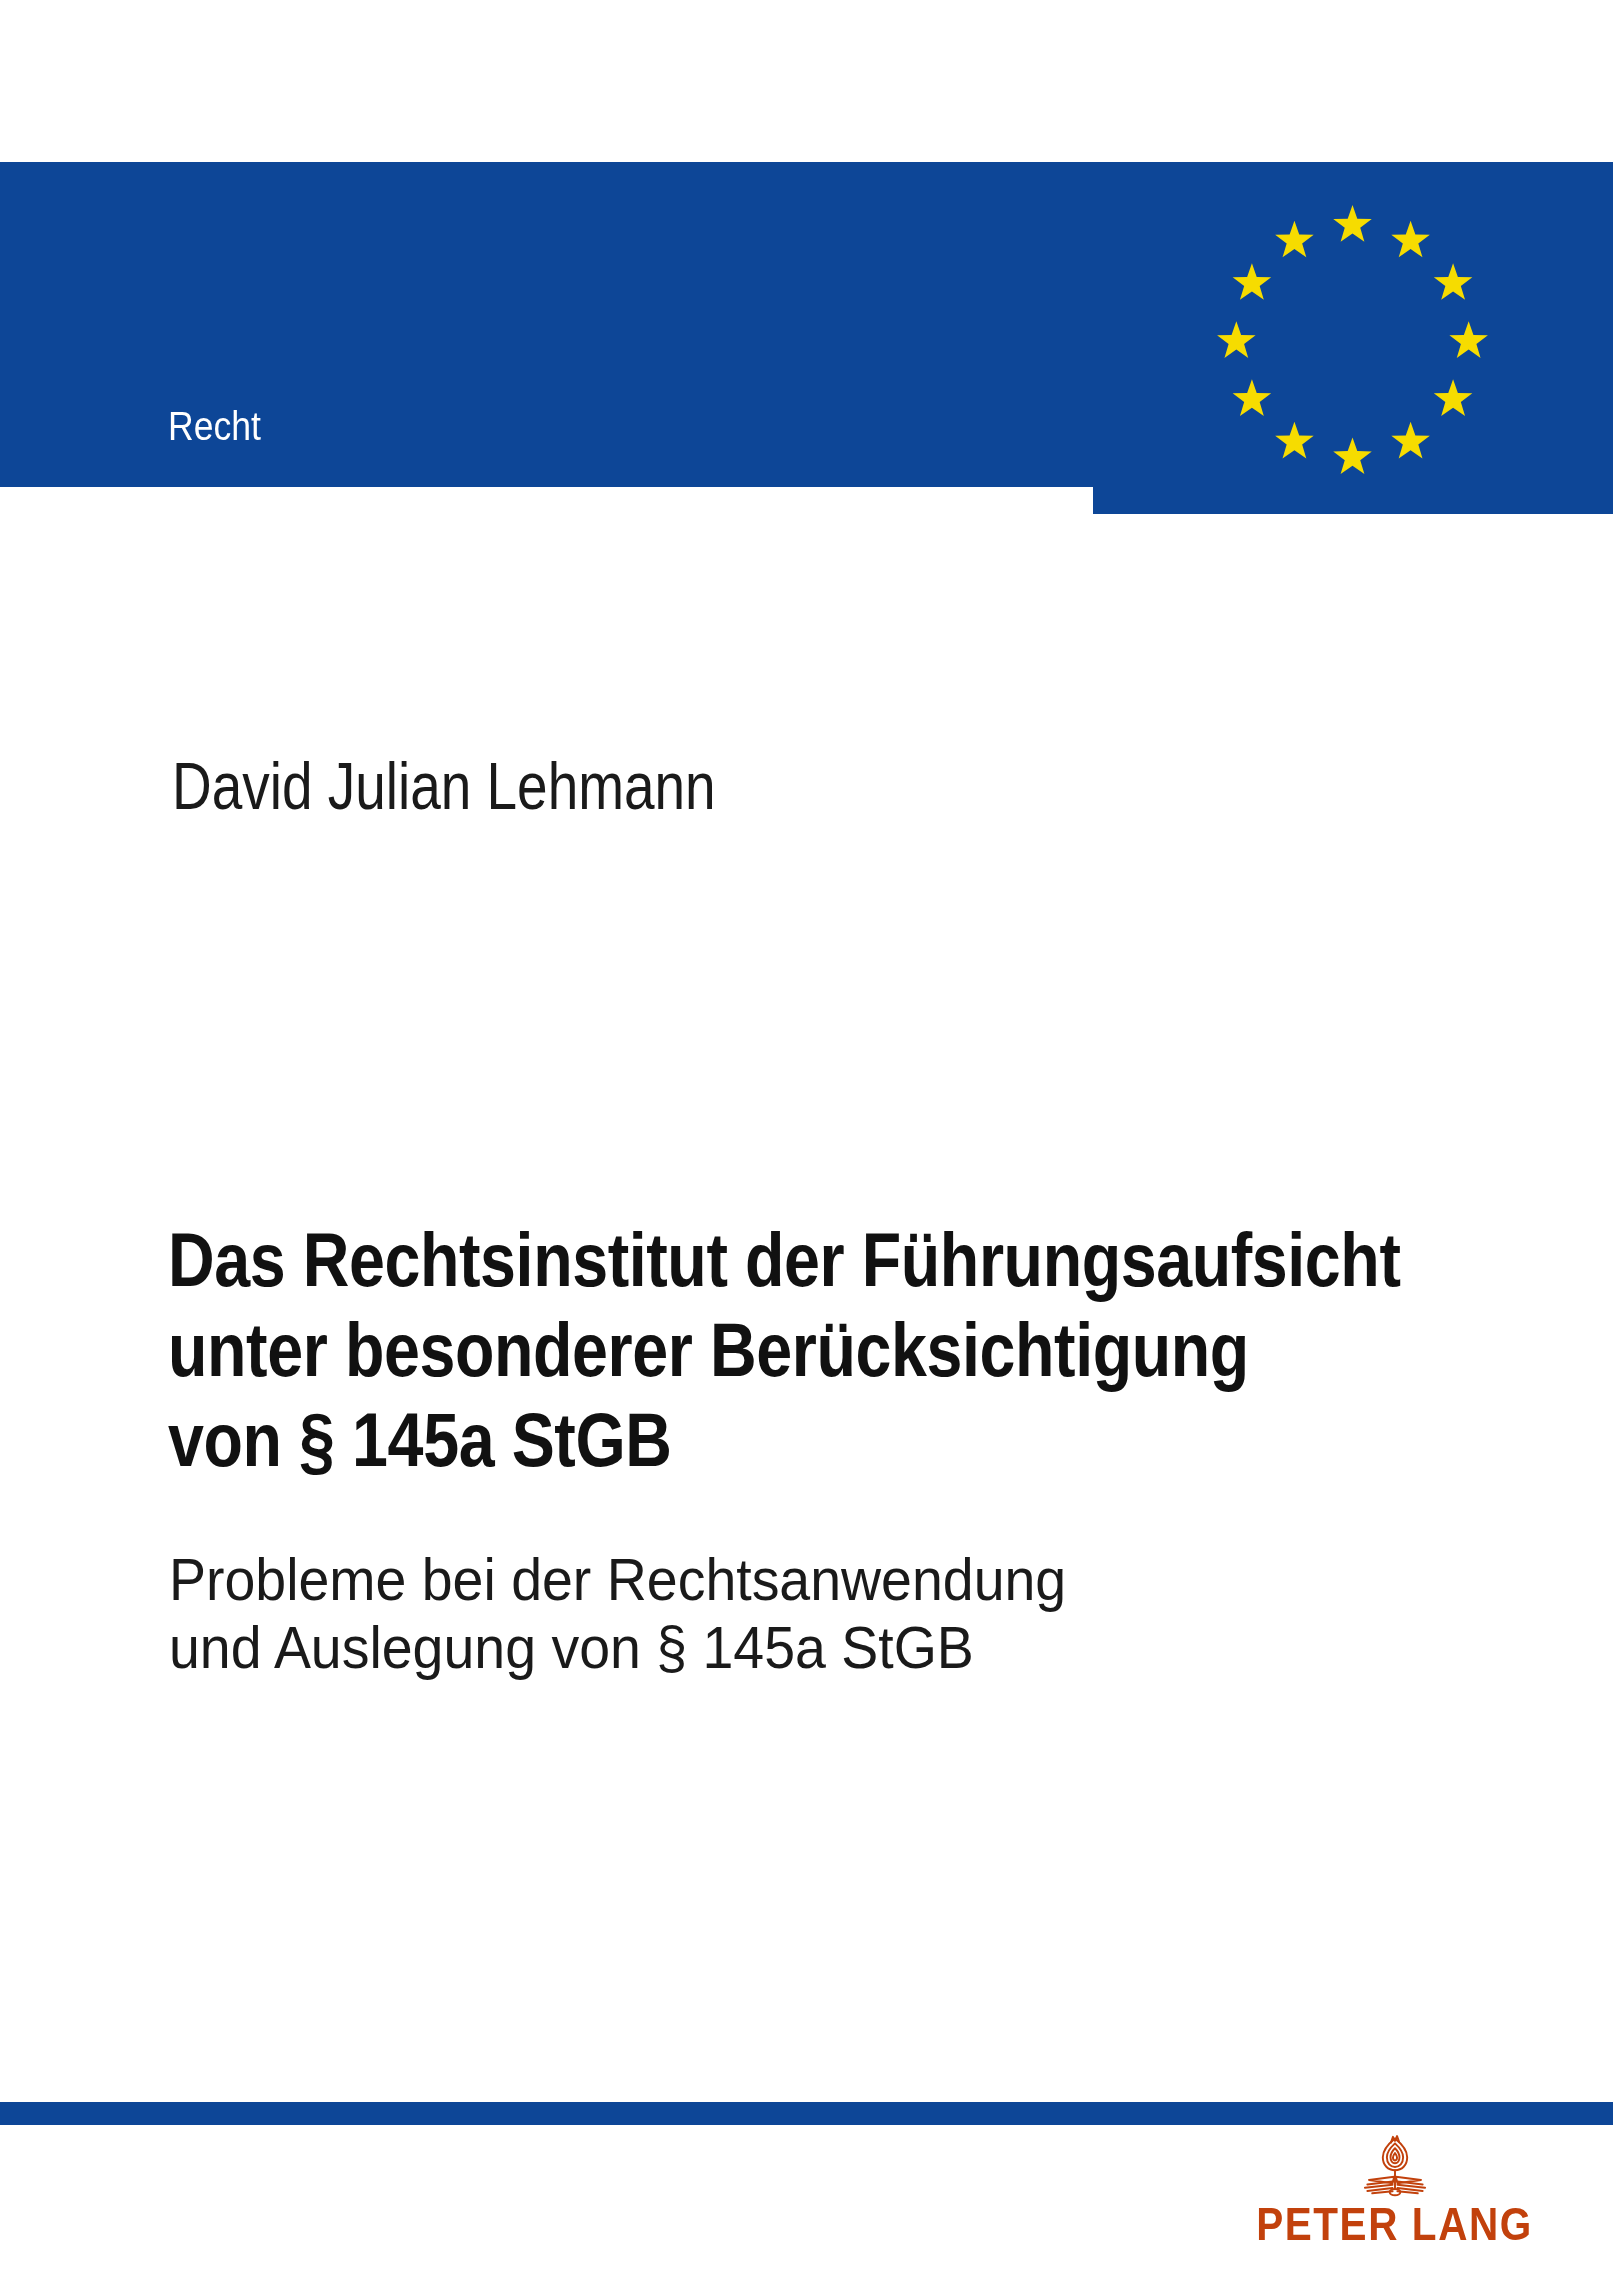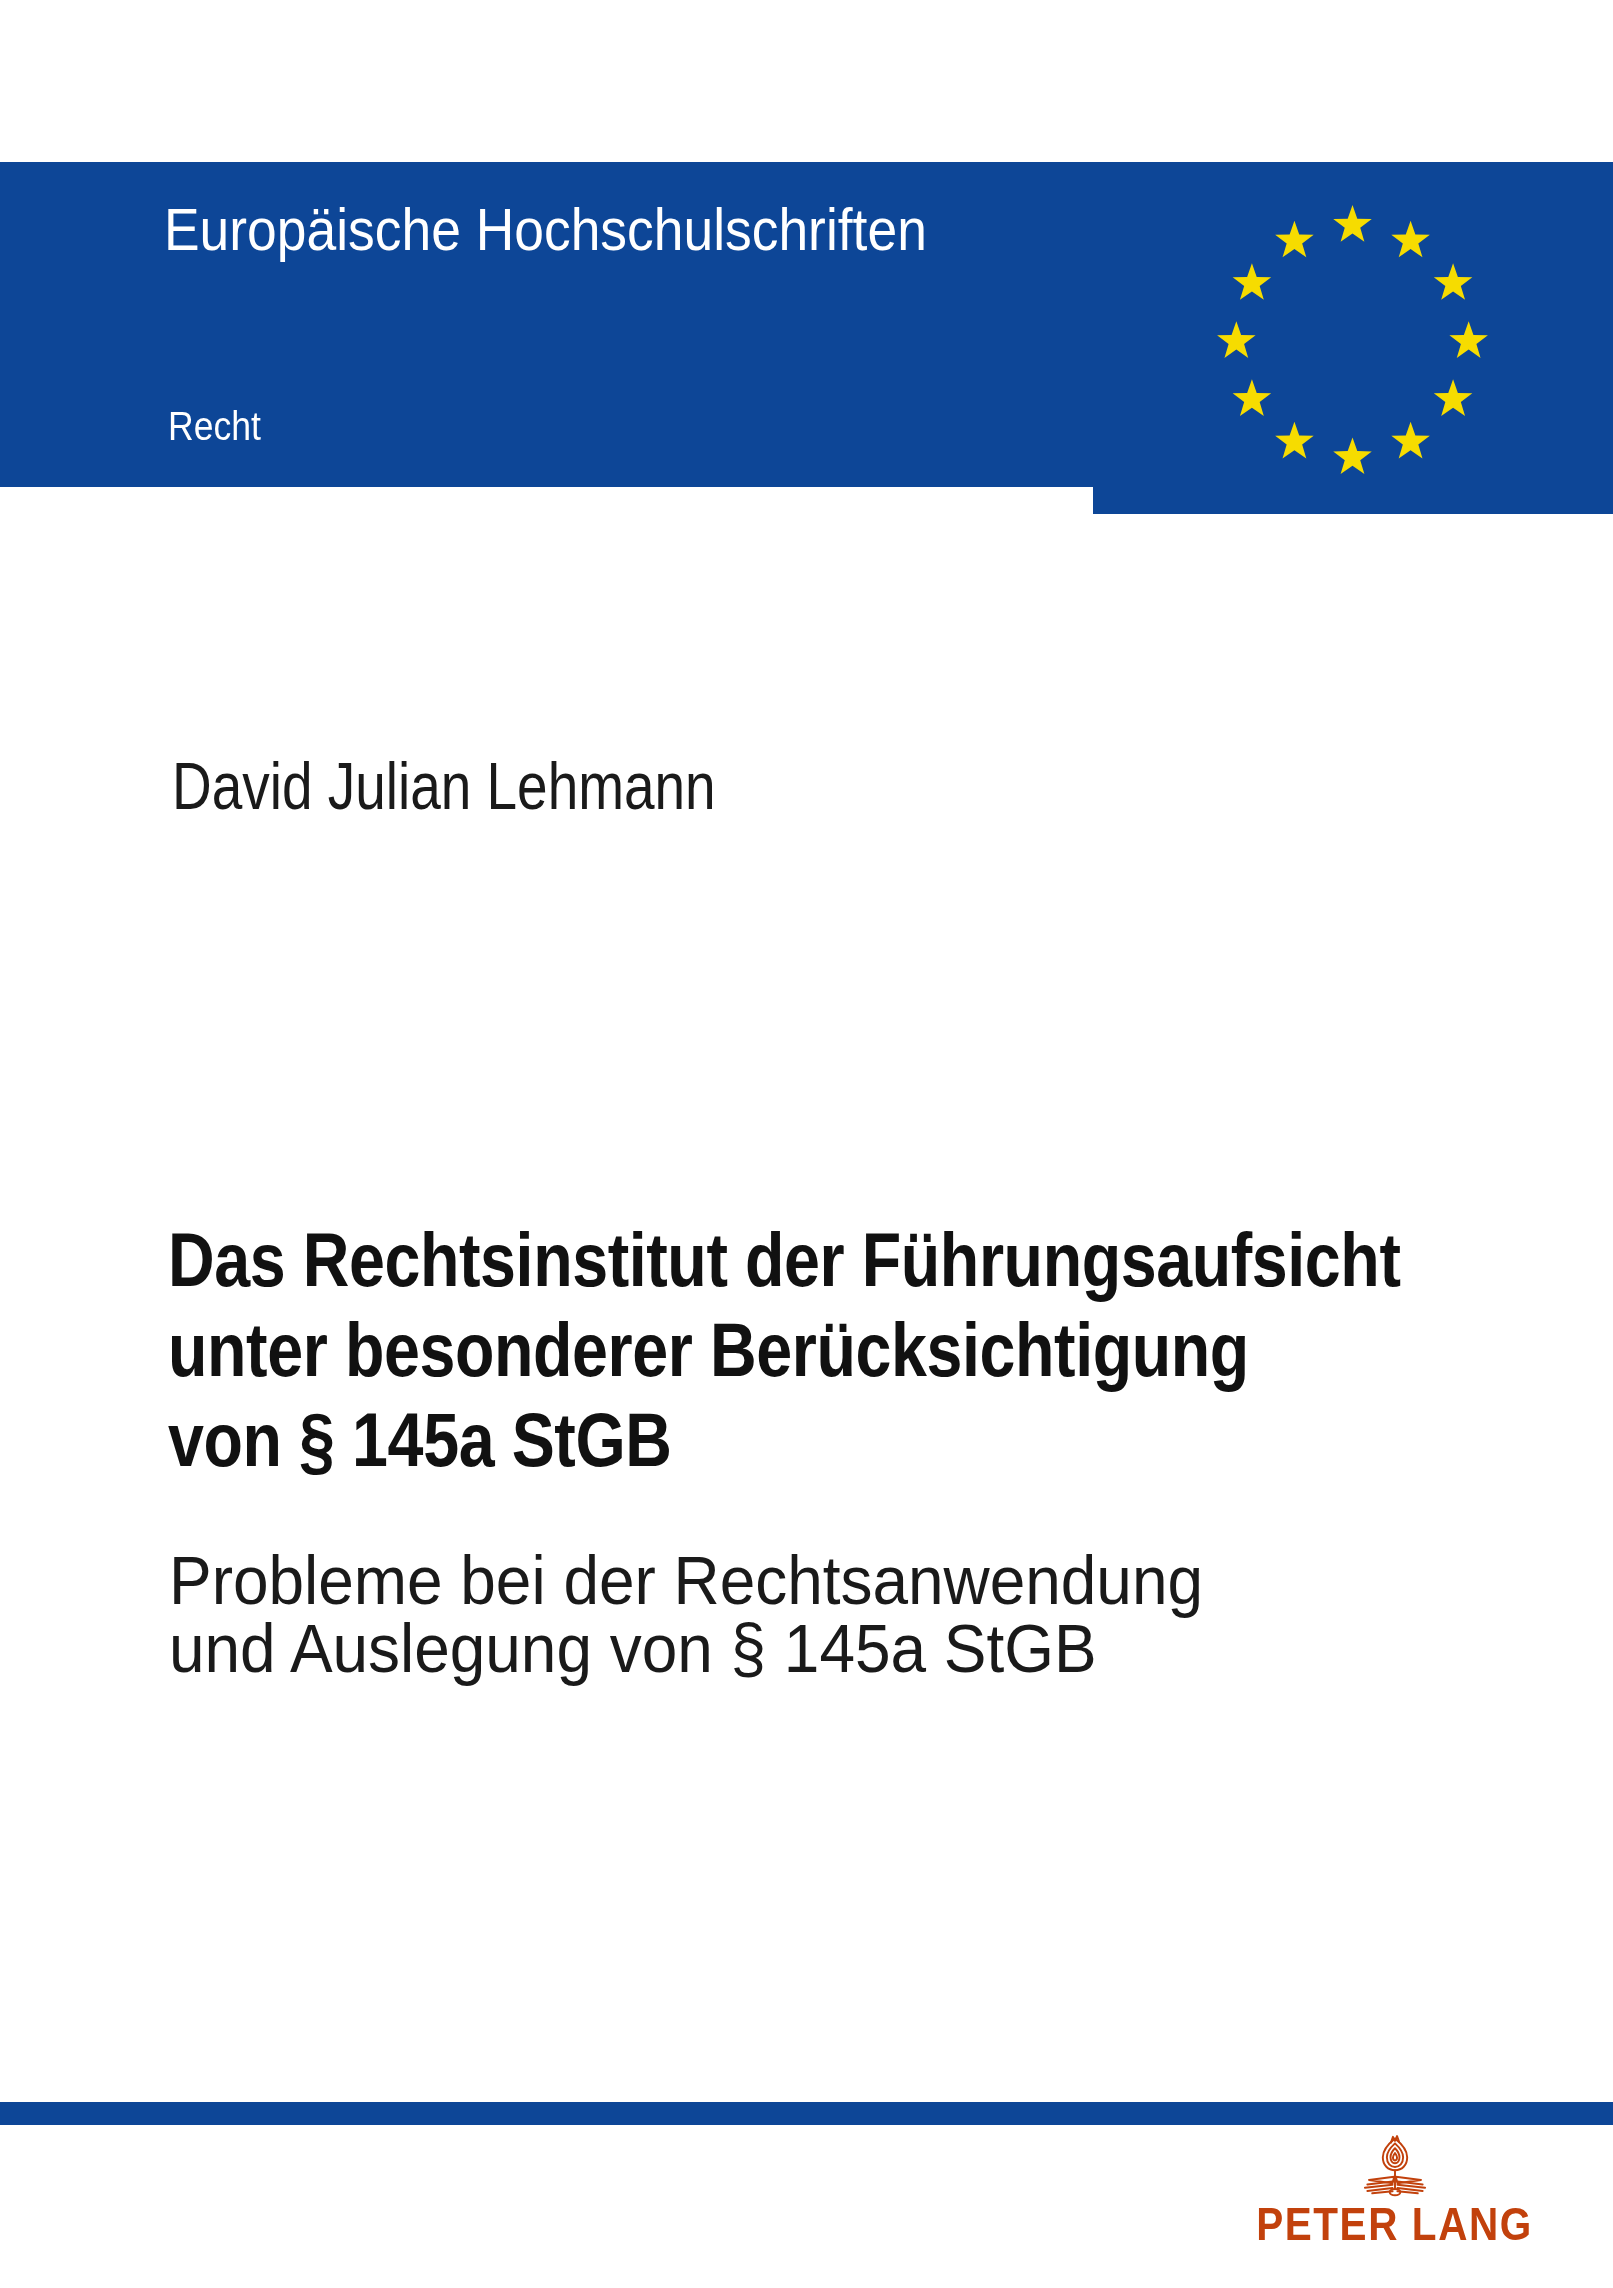--- a/index.html
+++ b/index.html
@@ -41,21 +41,21 @@
     color:#1a1a1a;font-size:67px;line-height:67px;font-weight:400;text-align:right;
   }
   
   .title{
     position:absolute;left:168px;top:1215px;
     color:#111111;font-size:76px;line-height:90px;font-weight:700;
     letter-spacing:-0.5px;
   }
   .subtitle{
     position:absolute;left:169px;top:1546px;
-    color:#1a1a1a;font-size:68px;line-height:68px;font-weight:400;
+    color:#1a1a1a;font-size:59px;line-height:68px;font-weight:400;
   }
   
   .publisher-bar{
     position:absolute;left:0;top:2102px;width:1613px;height:23px;
     background:#0d4697;
   }
   .publisher-logo{
     position:absolute;left:1210px;top:2132px;width:369px;height:148px;
     color:#16479b;text-align:center;
   }
@@ -66,23 +66,20 @@
     transform:scaleX(.88);transform-origin:50% 0;white-space:nowrap;
   }
 </style>
 </head>
 <body>
 
 <div class="page">
 
   <div class="banner" style="background: rgb(13, 70, 151);">
     <div class="banner-stripe"></div>
-  </div>
-  <div class="series-title" style="color: rgb(255, 255, 255);">
-    <span class="sq sq89">Europäische Hochschulschriften</span>
   </div>
   <div class="series-subject" style="color: rgb(255, 255, 255);">
     <span class="sq sq89">Recht</span>
   </div>
   <svg class="eu-stars" viewBox="0 0 320 320">
       <polygon points="160.0,12.0 165.2,26.9 180.9,27.2 168.4,36.7 172.9,51.8 160.0,42.8 147.1,51.8 151.6,36.7 139.1,27.2 154.8,26.9" fill="#f6dc00"></polygon>
       <polygon points="223.0,28.9 228.2,43.8 243.9,44.1 231.4,53.6 235.9,68.7 223.0,59.7 210.1,68.7 214.6,53.6 202.1,44.1 217.8,43.8" fill="#f6dc00"></polygon>
       <polygon points="269.1,75.0 274.3,89.9 290.0,90.2 277.5,99.7 282.1,114.8 269.1,105.8 256.2,114.8 260.7,99.7 248.2,90.2 263.9,89.9" fill="#f6dc00"></polygon>
       <polygon points="286.0,138.0 291.2,152.9 306.9,153.2 294.4,162.7 298.9,177.8 286.0,168.8 273.1,177.8 277.6,162.7 265.1,153.2 280.8,152.9" fill="#f6dc00"></polygon>
       <polygon points="269.1,201.0 274.3,215.9 290.0,216.2 277.5,225.7 282.1,240.8 269.1,231.8 256.2,240.8 260.7,225.7 248.2,216.2 263.9,215.9" fill="#f6dc00"></polygon>

